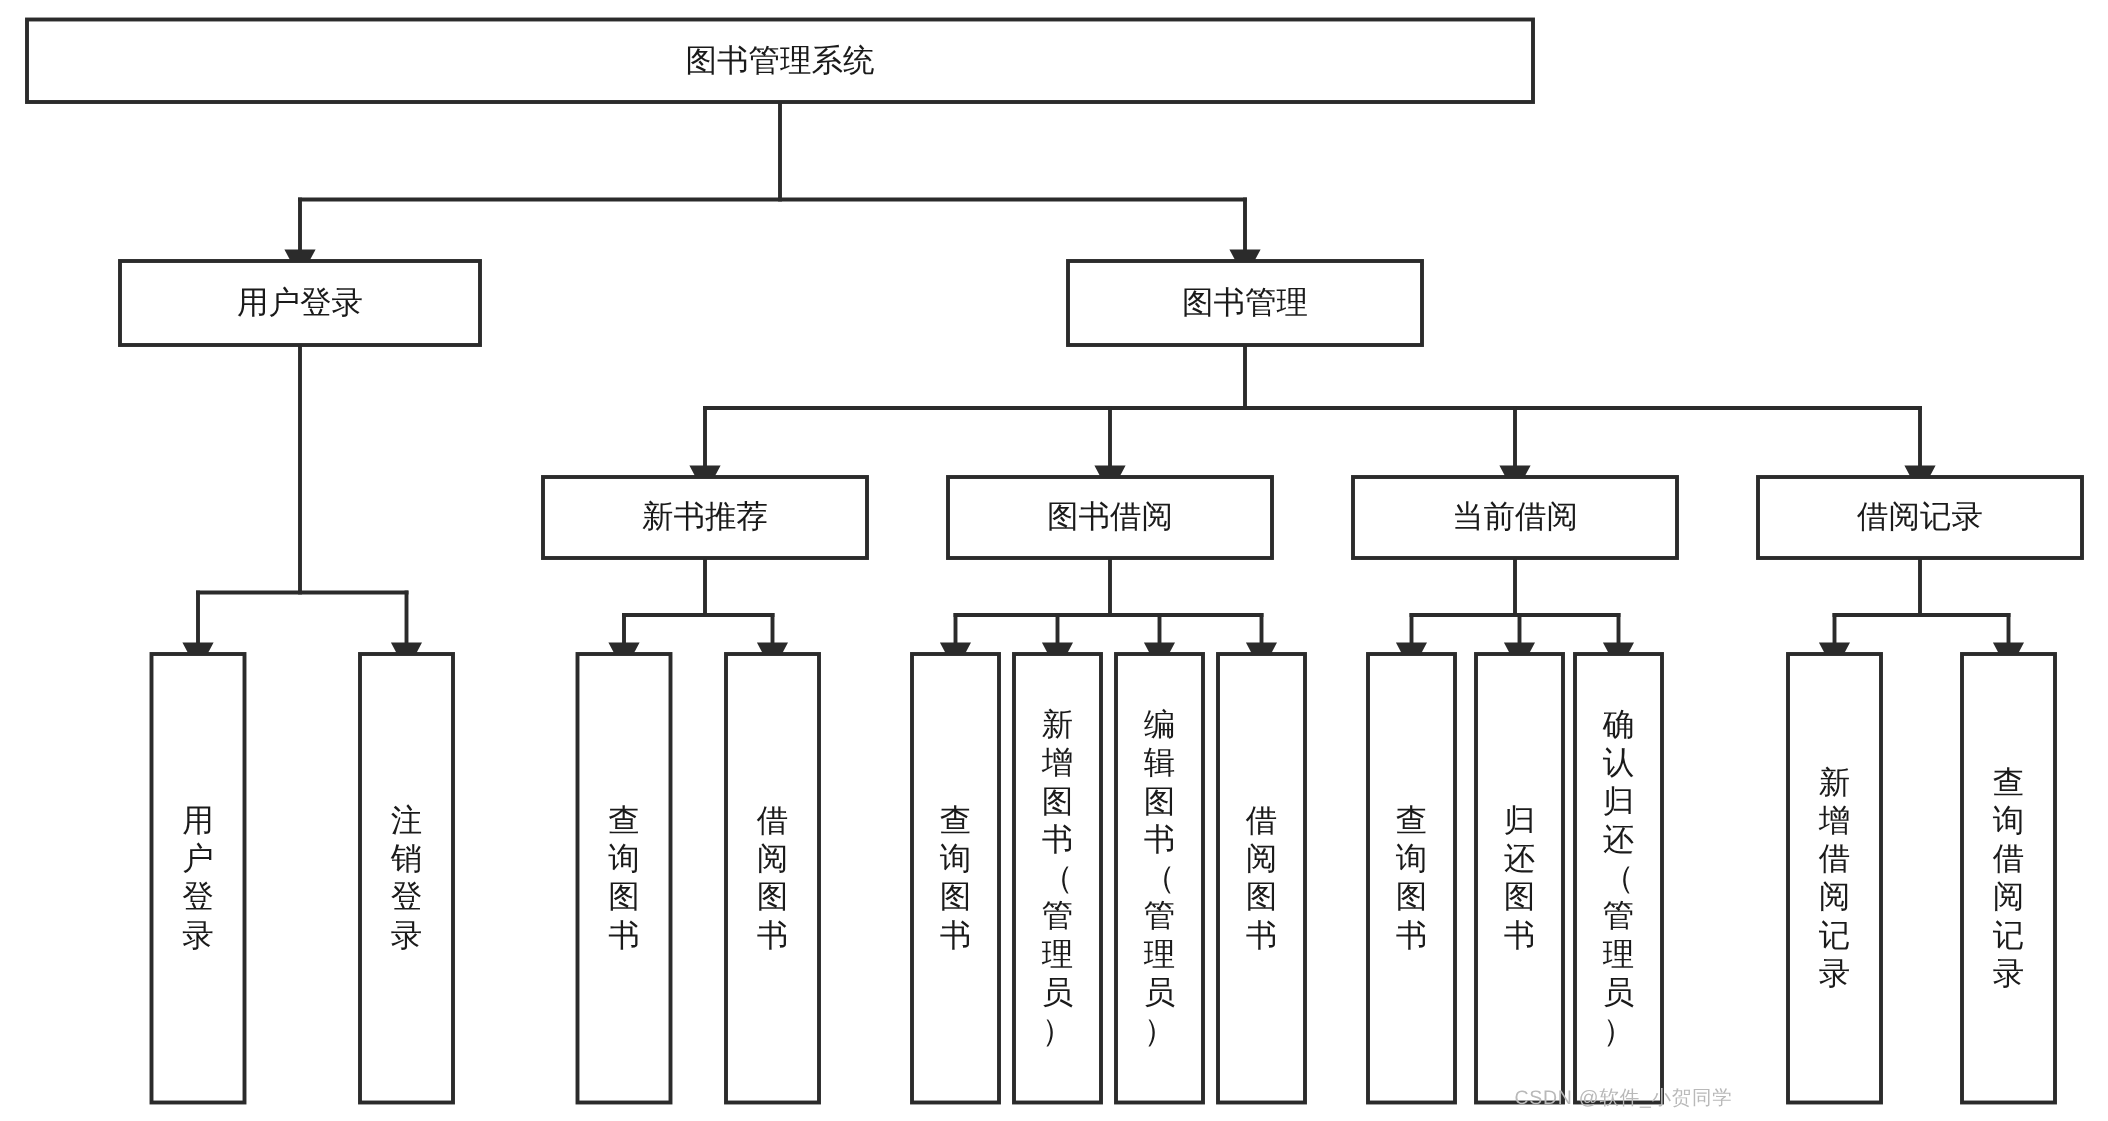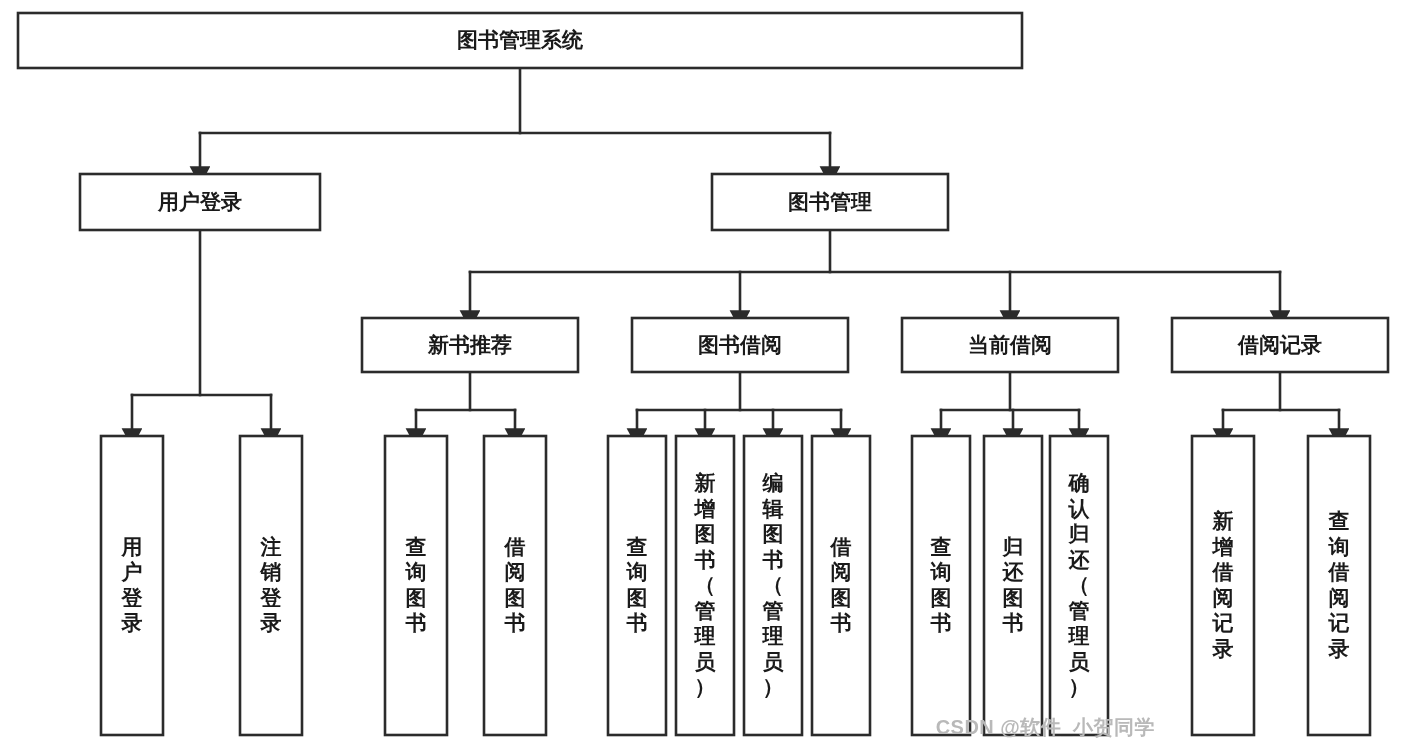--- a/index.html
+++ b/index.html
@@ -11,21 +11,20 @@
     width: 1405px;
     height: 747px;
     font-family: "Liberation Sans", "DejaVu Sans", sans-serif;
     overflow: hidden;
     position: relative;
   }
   #diagram-root {
     position: relative;
     width: 1167px;
     height: 747px;
-    font-weight: bold;
   }
   svg.diagram-canvas {
     position: absolute;
     top: 0;
     left: 0;
     width: 1405px;
     height: 747px;
   }
   .node-box {
     fill: #ffffff;
@@ -49,21 +48,21 @@
     font-family: "Liberation Sans", "DejaVu Sans", sans-serif;
     font-size: 21px;
     fill: #1a1a1a;
     text-anchor: middle;
   }
   .watermark-text {
     position: absolute;
     right: 12px;
     bottom: 6px;
     font-family: "Liberation Sans", "DejaVu Sans", sans-serif;
-    font-size: 20px;
+    font-size: 13px;
     color: #b9b9b9;
     white-space: nowrap;
     letter-spacing: 0.5px;
     user-select: none;
   }
 </style>
 </head>
 <body>
 
 <div id="diagram-root">

